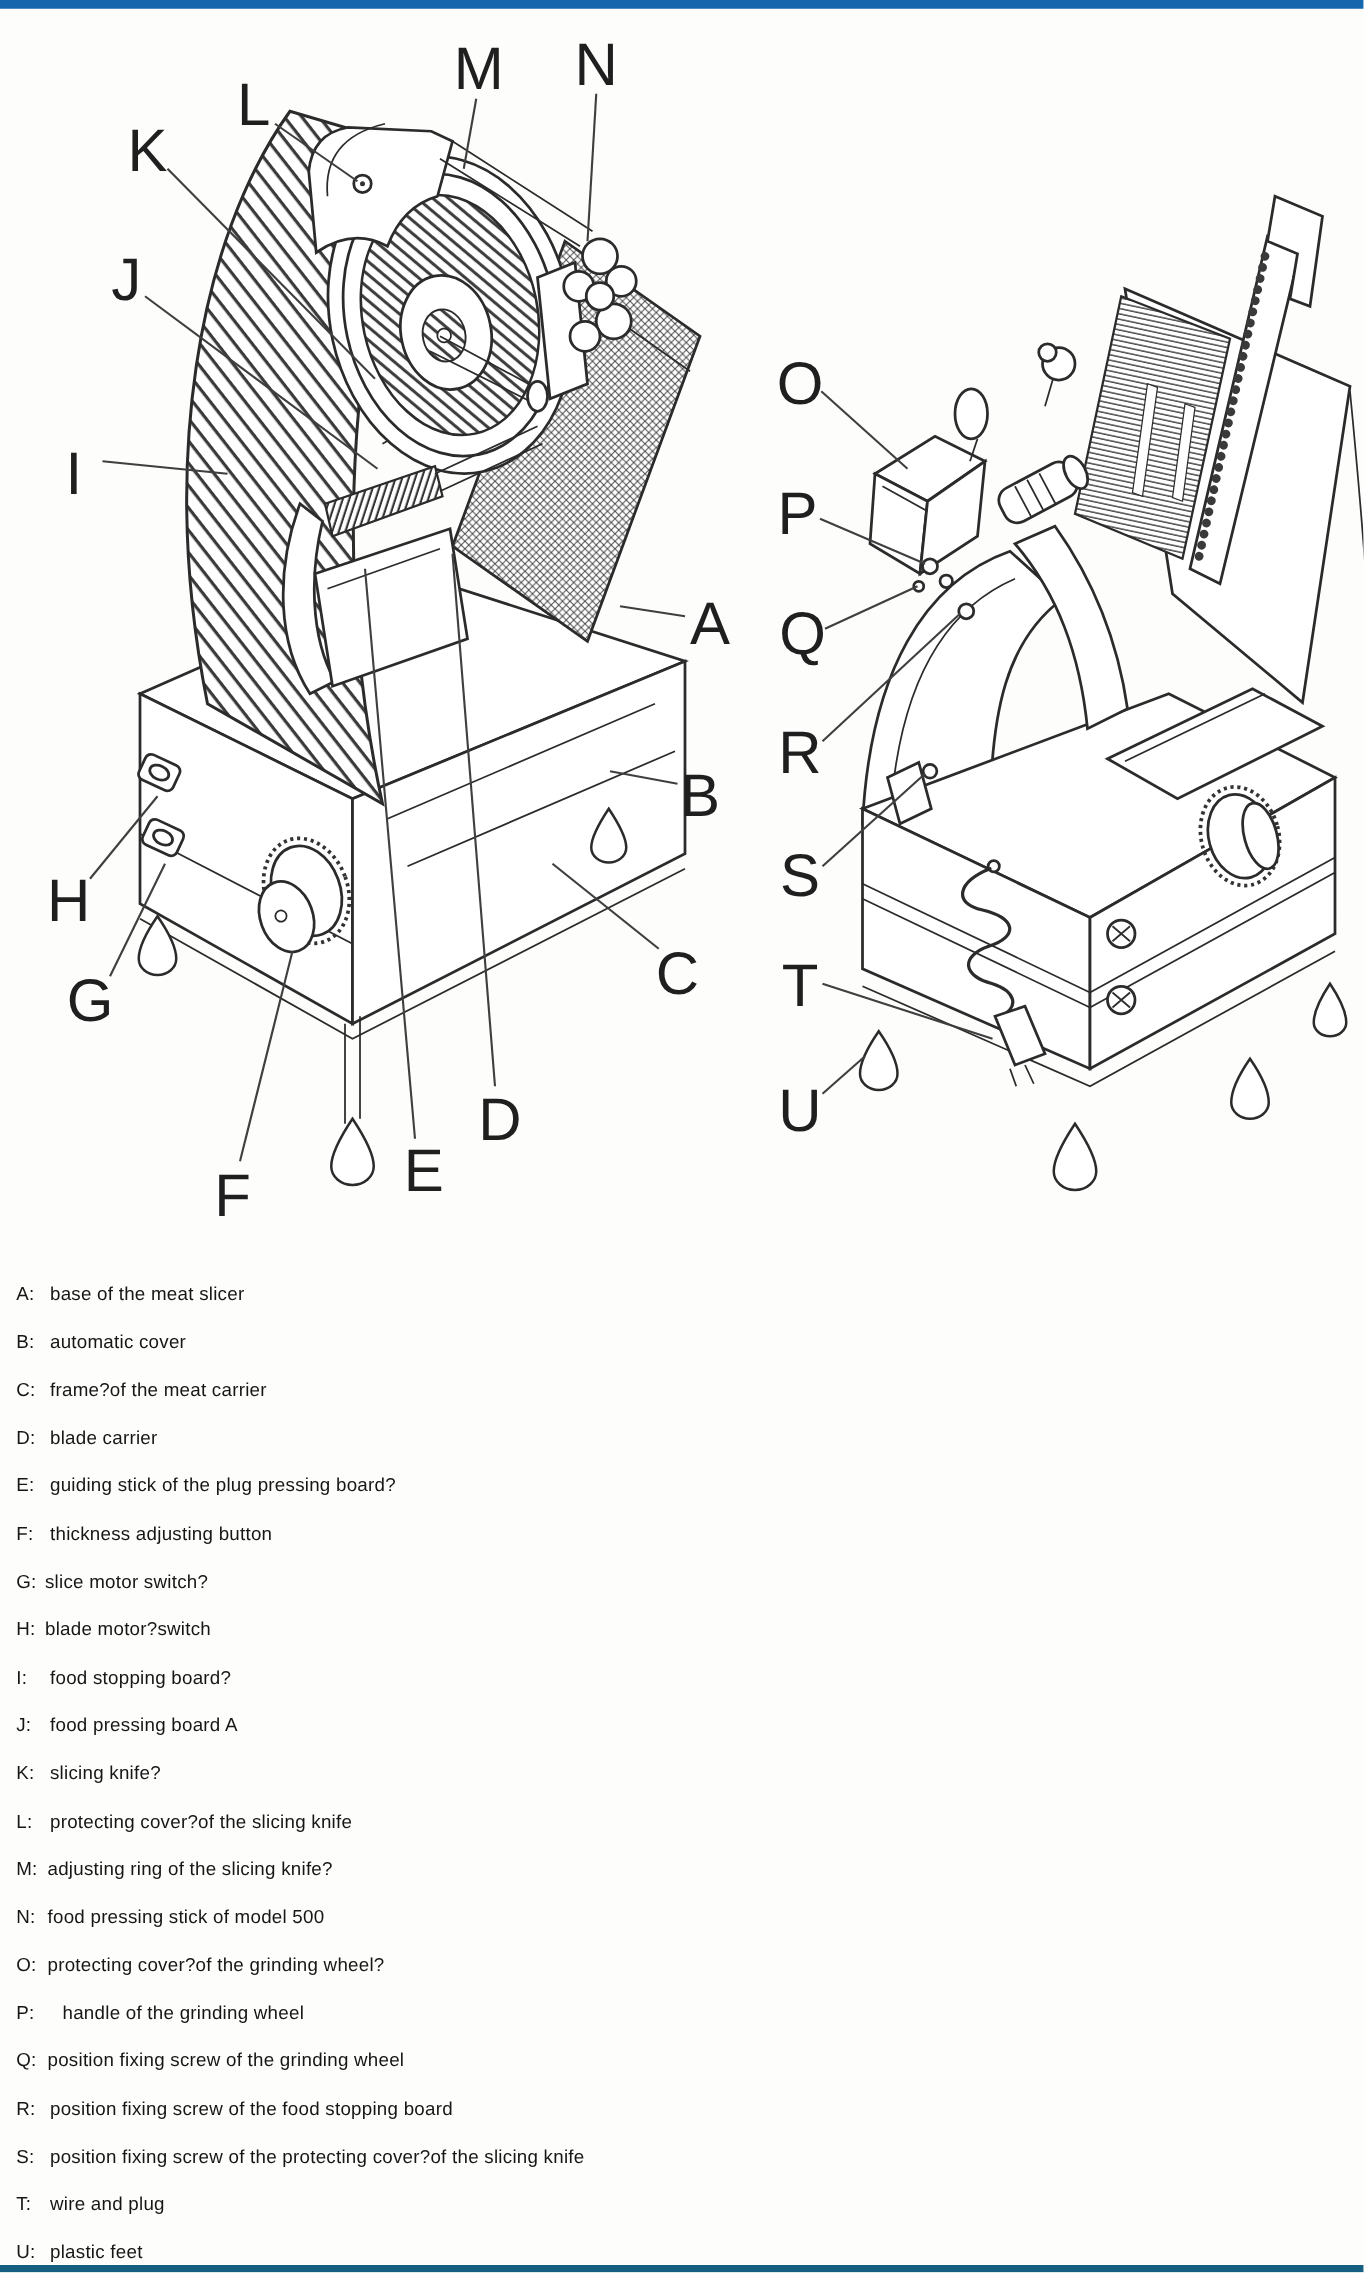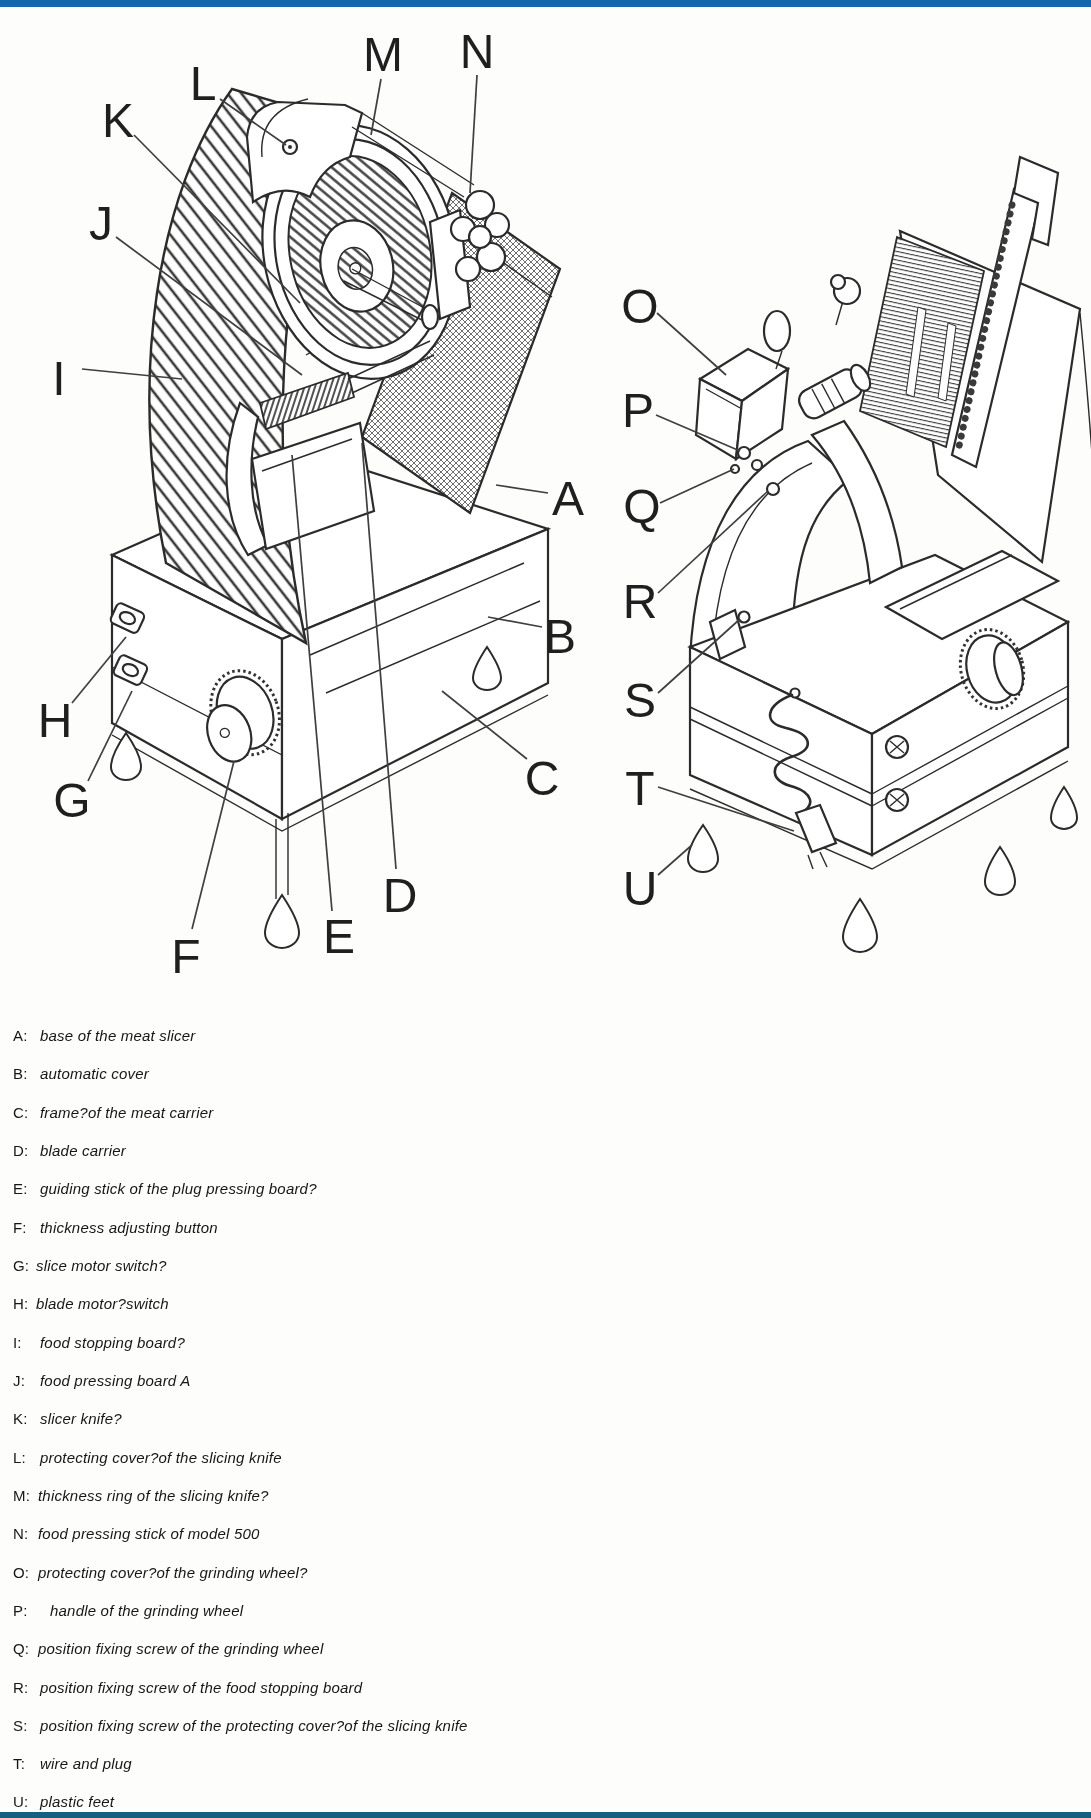--- a/index.html
+++ b/index.html
@@ -6,21 +6,21 @@
   #page{position:relative;width:1091px;height:1818px;background:#fdfdfc;overflow:hidden;
         font-family:"Liberation Sans",sans-serif;}
   #top-bar{position:absolute;left:0;top:0;width:1091px;height:7px;}
   #bottom-bar{position:absolute;left:0;top:1812px;width:1091px;height:6px;}
   #figure{position:absolute;left:0;top:7px;width:1091px;height:1012px;}
   svg text.callout{font-family:"Liberation Sans",sans-serif;font-size:48px;fill:#1f1f1f;
         text-anchor:middle;font-weight:400;}
   .lrow{position:absolute;left:0;width:1091px;height:22px;font-size:15px;color:#161616;
         letter-spacing:0.2px;}
   .lk{position:absolute;left:13px;}
-  .lt{position:absolute;left:40px;font-style:italic;}
+  .lt{position:absolute;left:40px;}
   svg .ln{stroke:#3f3f3f;stroke-width:1.7;}
   svg .o2{fill:#ffffff;stroke:#2b2b2b;stroke-width:2.2;}
   svg .o1{fill:none;stroke:#2b2b2b;stroke-width:1.4;}
   svg .foot{fill:#ffffff;stroke:#2b2b2b;stroke-width:2;}
 </style>
 </head>
 <body>
 
 <div id="page">
   <div id="top-bar" style="background: rgb(21, 102, 173);"></div>
@@ -310,29 +310,29 @@
     <div class="lrow" style="top:1334px">
         <span class="lk">I:</span>
         <span class="lt">food stopping board?</span>
       </div>
     <div class="lrow" style="top:1372px">
         <span class="lk">J:</span>
         <span class="lt">food pressing board A</span>
       </div>
     <div class="lrow" style="top:1410px">
         <span class="lk">K:</span>
-        <span class="lt">slicer knife?</span>
+        <span class="lt">slicing knife?</span>
       </div>
     <div class="lrow" style="top:1449px">
         <span class="lk">L:</span>
         <span class="lt">protecting cover?of the slicing knife</span>
       </div>
     <div class="lrow" style="top:1487px">
         <span class="lk">M:</span>
-        <span class="lt" style="left:38px">thickness ring of the slicing knife?</span>
+        <span class="lt" style="left:38px">adjusting ring of the slicing knife?</span>
       </div>
     <div class="lrow" style="top:1525px">
         <span class="lk">N:</span>
         <span class="lt" style="left:38px">food pressing stick of model 500</span>
       </div>
     <div class="lrow" style="top:1564px">
         <span class="lk">O:</span>
         <span class="lt" style="left:38px">protecting cover?of the grinding wheel?</span>
       </div>
     <div class="lrow" style="top:1602px">

